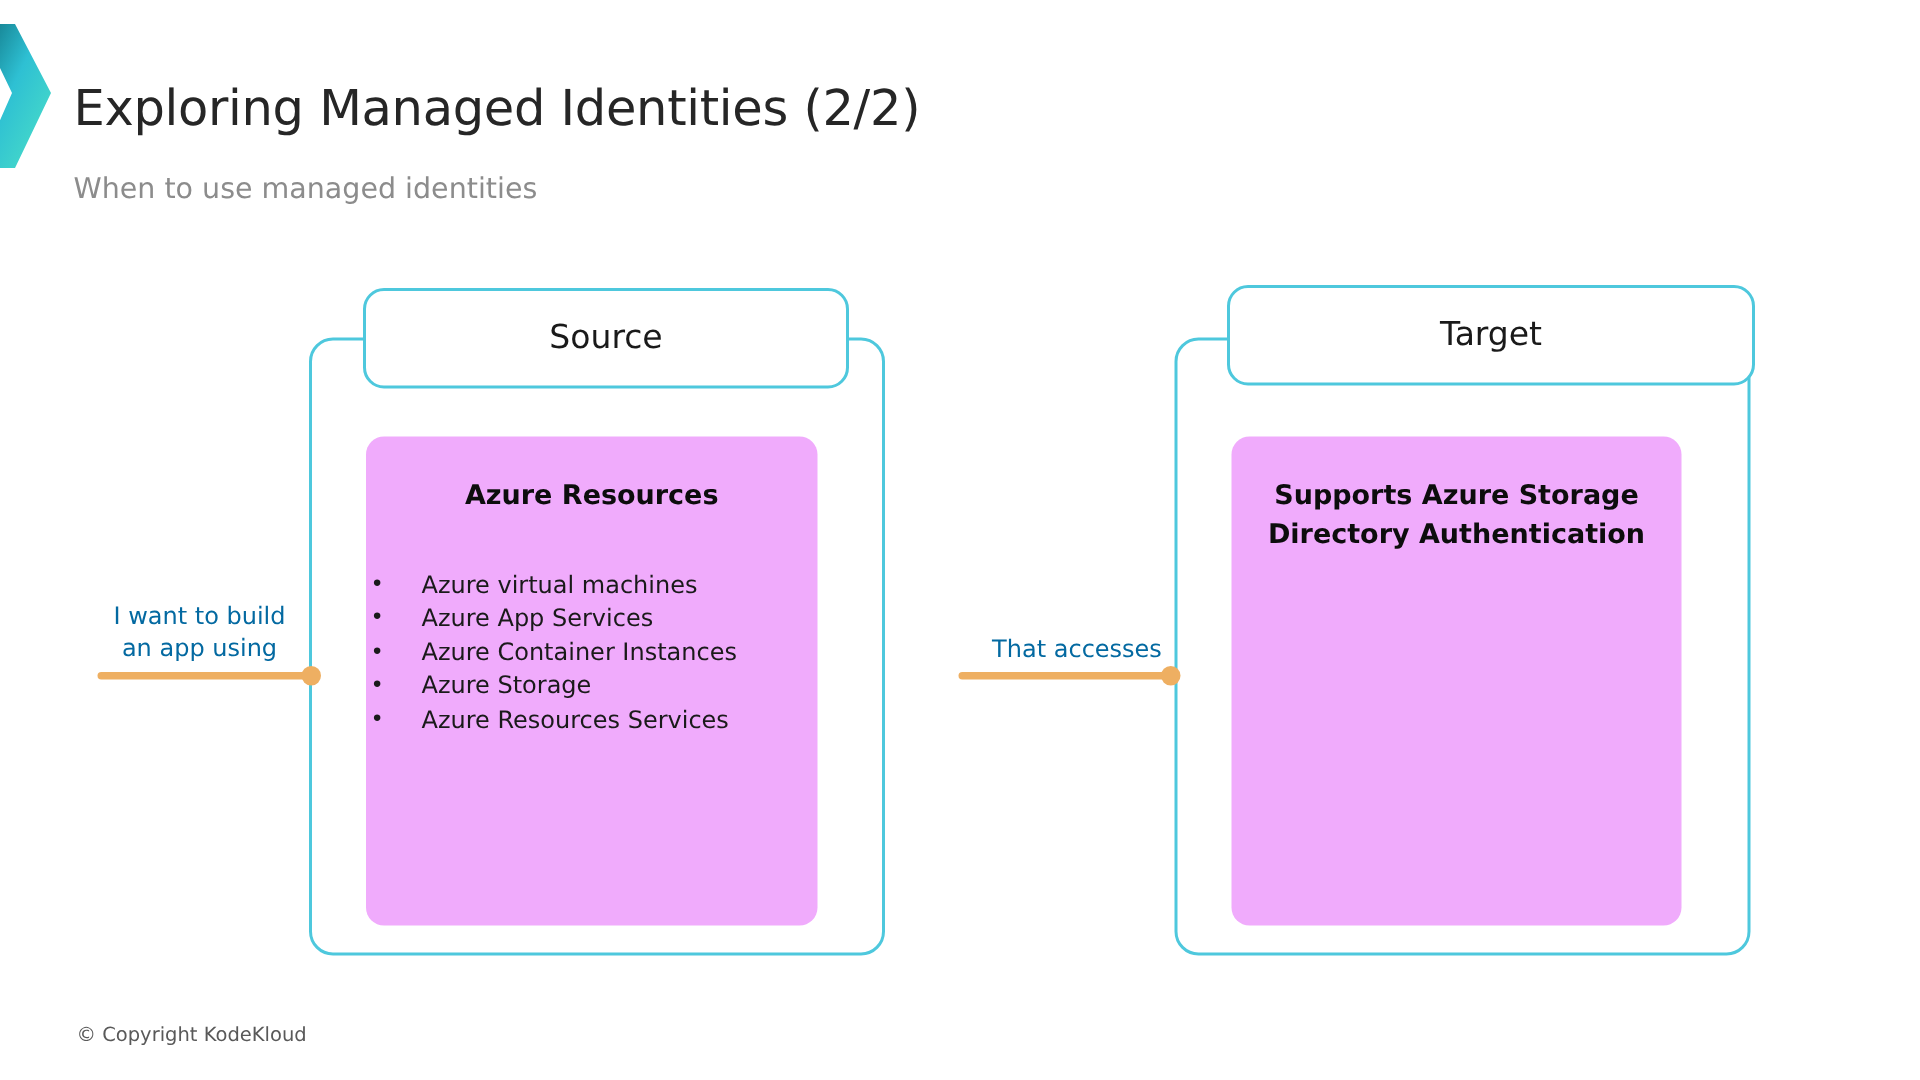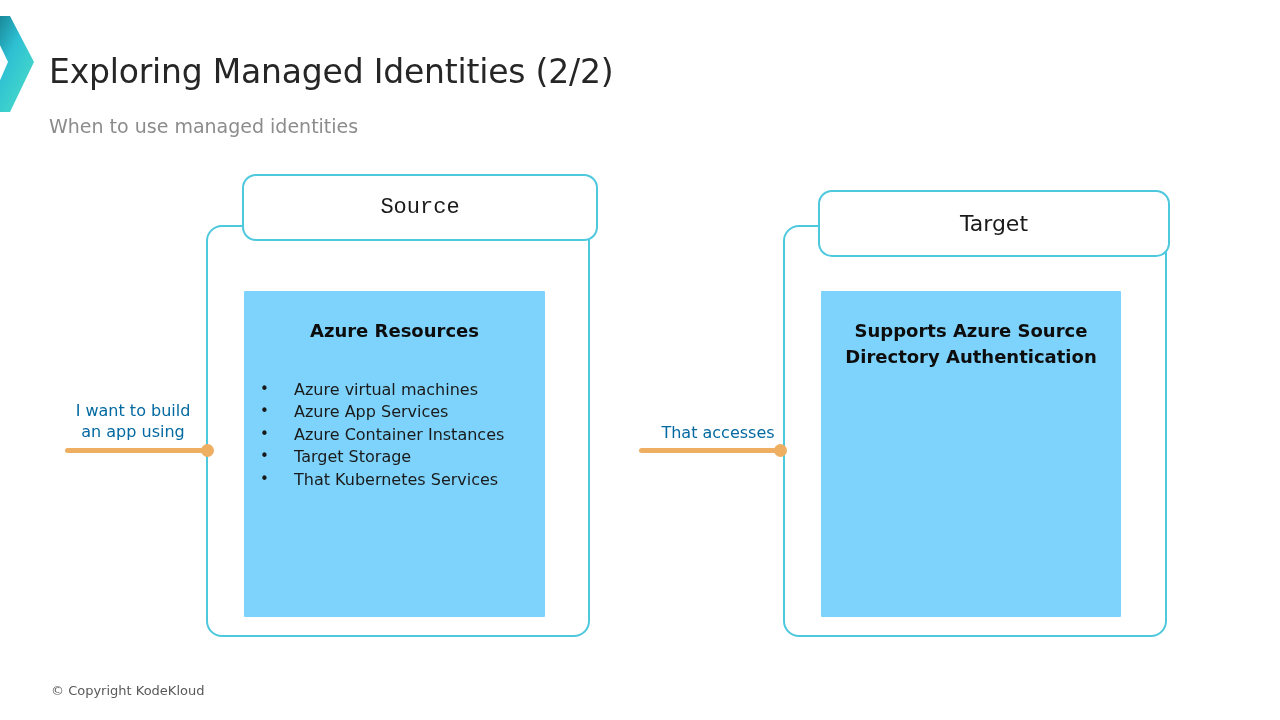--- a/index.html
+++ b/index.html
@@ -82,37 +82,36 @@
     box-sizing: border-box;
     display: flex;
     align-items: center;
     justify-content: center;
     font-size: 22px;
     color: #1a1a1a;
     z-index: 3;
   }
   .panel-source-header {
     left: 242px;
-    top: 174px;
-    width: 356px;
+    top: 192px;
+    width: 324px;
     height: 67px;
-    font-family: Liberation Mono, monospace;
   }
   .panel-target-header {
     left: 818px;
     top: 190px;
     width: 352px;
     height: 67px;
   }
 
   
   .card {
     position: absolute;
-    background: #7dd3fc;
-    border-radius: 1px;
+    background: #f0abfc;
+    border-radius: 12px;
     box-sizing: border-box;
     z-index: 2;
   }
   .card-source {
     left: 244px;
     top: 291px;
     width: 301px;
     height: 326px;
   }
   .card-target {
@@ -136,21 +135,21 @@
     margin: 27px 18px 0 18px;
   }
 
   .bullet-list {
     list-style: none;
     margin: 0;
     padding: 0;
   }
   .card-source .bullet-list {
     margin-top: 35px;
-    padding-left: 14px;
+    padding-left: 1px;
   }
   .card-target .bullet-list {
     margin-top: 11px;
     padding-left: 6px;
   }
   .bullet-item {
     position: relative;
     font-size: 16px;
     color: #1a1a1a;
     line-height: 22.5px;
@@ -241,27 +240,27 @@
   <div class="panel-header panel-target-header">
     <span>Target</span>
   </div>
 
   <div class="card card-source">
     <div class="card-title">Azure Resources</div>
     <ul class="bullet-list">
       <li class="bullet-item">Azure virtual machines</li>
       <li class="bullet-item">Azure App Services</li>
       <li class="bullet-item">Azure Container Instances</li>
-      <li class="bullet-item">Target Storage</li>
-      <li class="bullet-item">That Kubernetes Services</li>
+      <li class="bullet-item">Azure Storage</li>
+      <li class="bullet-item">Azure Resources Services</li>
     </ul>
   </div>
 
   <div class="card card-target">
-    <div class="card-title">Supports Azure Source Directory Authentication</div>
+    <div class="card-title">Supports Azure Storage Directory Authentication</div>
   </div>
 
   <div class="connector-line conn1-line"></div>
   <div class="connector-dot conn1-dot"></div>
   <div class="connector-label conn1-label">I want to build
 an app using</div>
 
   <div class="connector-line conn2-line"></div>
   <div class="connector-dot conn2-dot"></div>
   <div class="connector-label conn2-label">That accesses</div>

